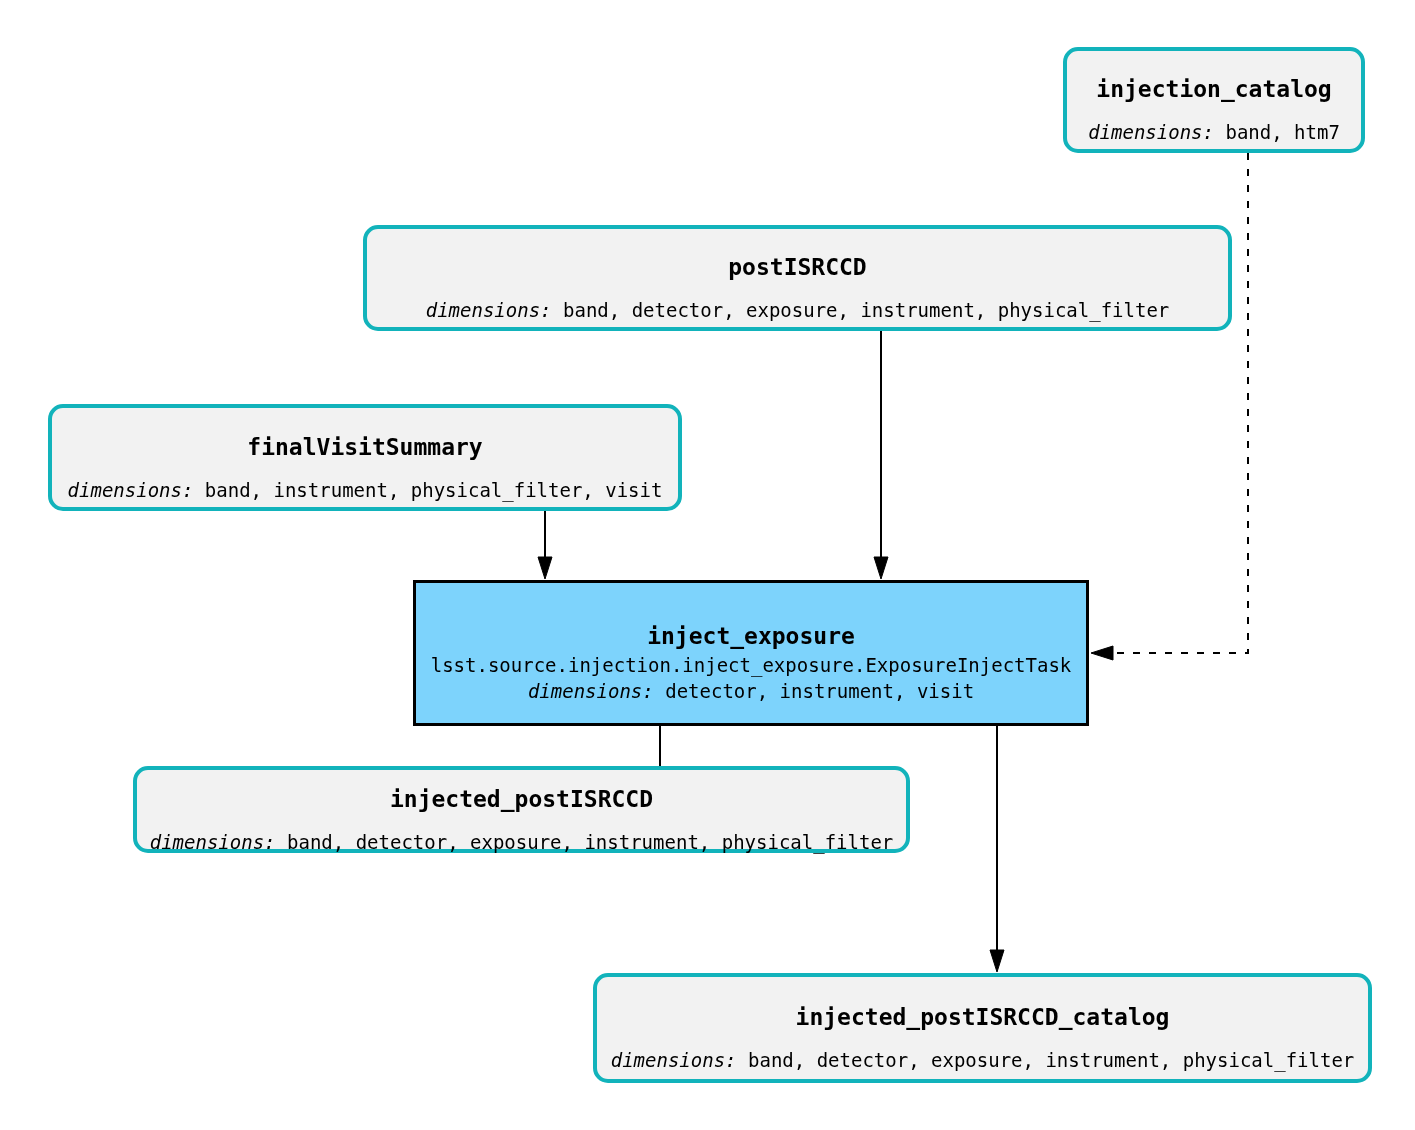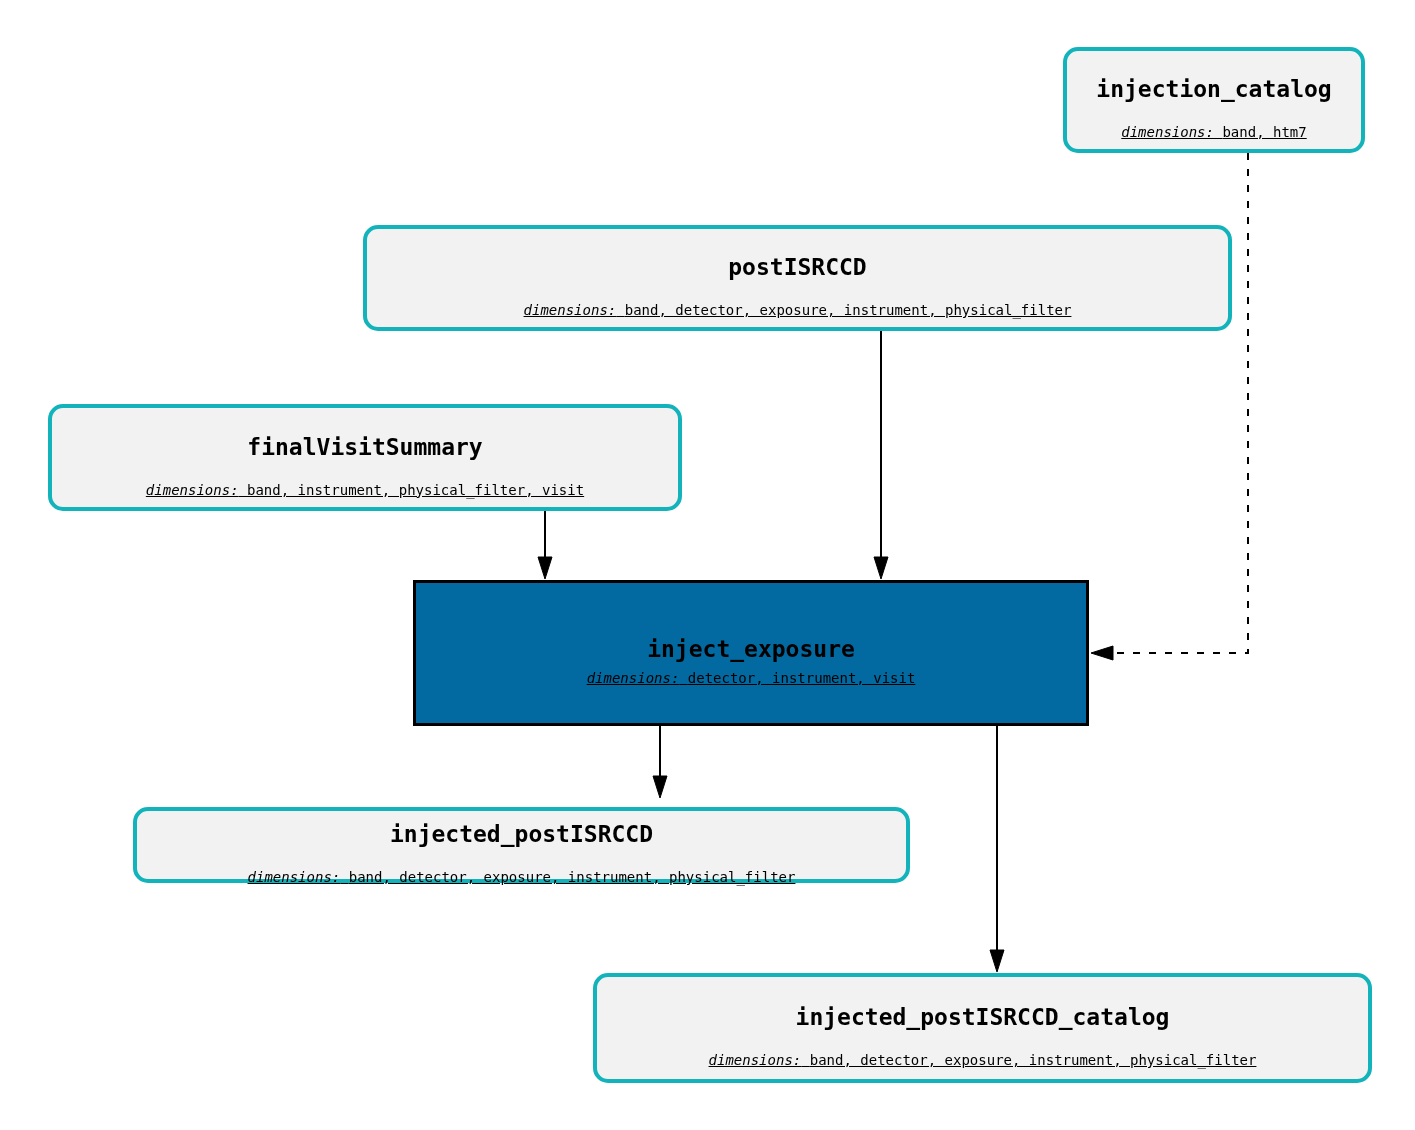--- a/index.html
+++ b/index.html
@@ -23,37 +23,36 @@
     justify-content: center;
     text-align: center;
   }
   .node.dataset {
     background: #f2f2f2;
     border: 4px solid #12b3bb;
     border-radius: 15px;
     gap: 18px;
   }
   .node.task {
-    background: #0369a1;
+    background: #7dd3fc;
     border: 3px solid #000000;
     border-radius: 0;
     gap: 4px;
   }
   .node-title {
     font-weight: bold;
     font-size: 23px;
     line-height: 27px;
     white-space: nowrap;
     margin-top: 19px;
   }
   .node-line {
-    font-size: 14px;
+    font-size: 19px;
     line-height: 22px;
     white-space: nowrap;
-    text-decoration: underline;
   }
   .node-line em { font-style: italic; }
   svg.edges {
     position: absolute;
     left: 0; top: 0;
     width: 1415px; height: 1130px;
     pointer-events: none;
   }
   svg.edges line, svg.edges polyline {
     stroke: #000000;
@@ -109,24 +108,25 @@
     <div class="node-line"><em>dimensions:</em> <span>band, detector, exposure, instrument, physical_filter</span></div>
   </div>
 
   <div class="node dataset" style="left:48px; top:404px; width:634px; height:107px;text-align:center;">
     <div class="node-title">finalVisitSummary</div>
     <div class="node-line"><em>dimensions:</em> <span>band, instrument, physical_filter, visit</span></div>
   </div>
 
   <div class="node task" style="left:413px; top:580px; width:676px; height:146px;">
     <div class="node-title">inject_exposure</div>
+    <div class="node-line">lsst.source.injection.inject_exposure.ExposureInjectTask</div>
     <div class="node-line"><em>dimensions:</em> <span>detector, instrument, visit</span></div>
   </div>
 
-  <div class="node dataset" style="left:133px; top:807px; width:777px; height:76px;">
+  <div class="node dataset" style="left:133px; top:766px; width:777px; height:87px;">
     <div class="node-title">injected_postISRCCD</div>
     <div class="node-line"><em>dimensions:</em> <span>band, detector, exposure, instrument, physical_filter</span></div>
   </div>
 
   <div class="node dataset" style="left:593px; top:973px; width:779px; height:110px;">
     <div class="node-title">injected_postISRCCD_catalog</div>
     <div class="node-line"><em>dimensions:</em> <span>band, detector, exposure, instrument, physical_filter</span></div>
   </div>
 
 </div>

